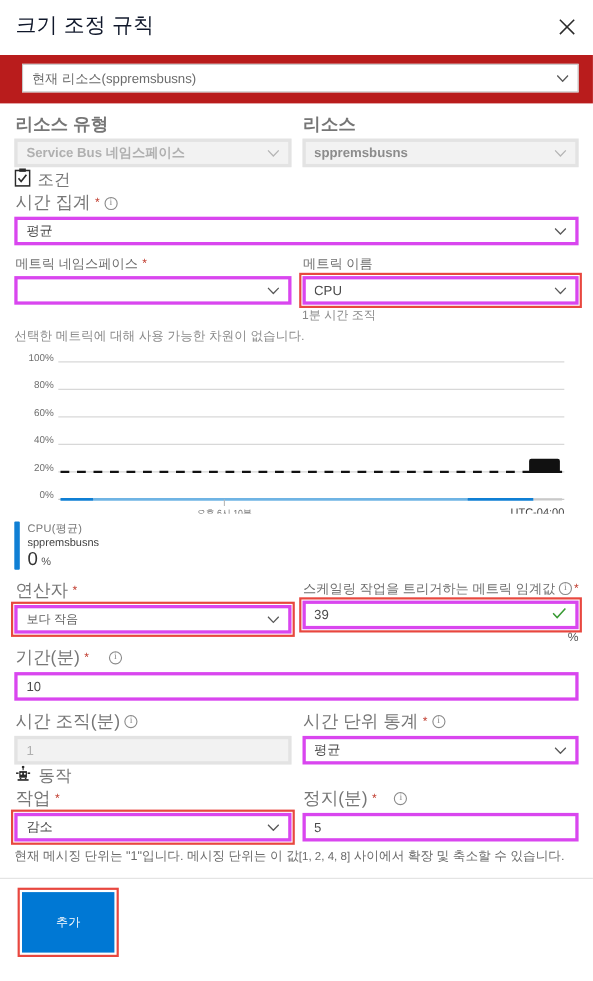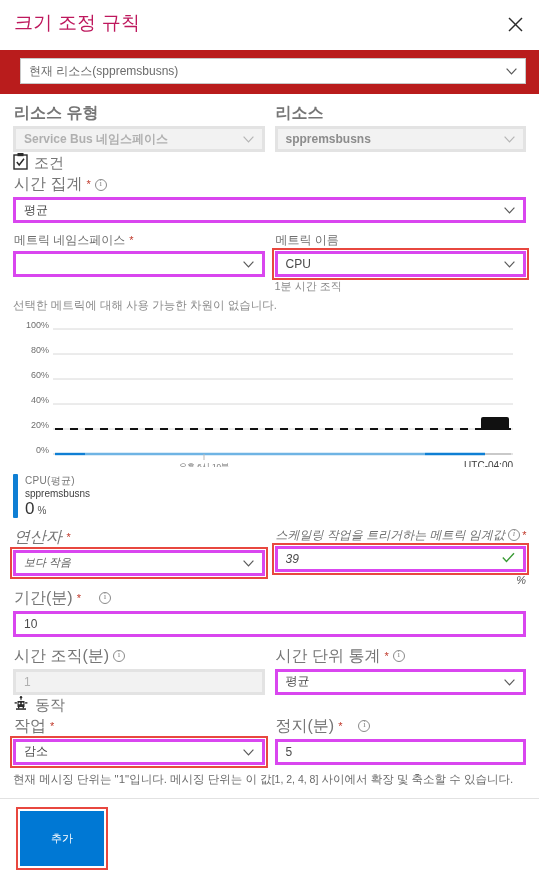--- a/index.html
+++ b/index.html
@@ -15,21 +15,21 @@
   }
   .blade { position: relative; width:539px; height:892px; background:#fff; }
 
   
   .header {
     height: 50px; position: relative;
     background: #ffffff;
   }
   .blade-title {
     position:absolute; left:14px; top:10px;
-    font-size: 19px; color:#be185d; font-weight:400; letter-spacing:.2px;
+    font-size: 19px; color:#0f172a; font-weight:400; letter-spacing:.2px;
     white-space:nowrap;
   }
   .close-btn {
     position:absolute; right:10px; top:10px;
     width:28px; height:28px; border:none; background:transparent;
     cursor:pointer; padding:0; line-height:0;
   }
   .close-btn svg { display:block; margin:auto; }
 
   
@@ -275,21 +275,21 @@
       <div>
         <div class="txt1">CPU(평균)</div>
         <div class="txt2">sppremsbusns</div>
         <div style="display:flex;align-items:baseline;gap:3px;margin-top:1px;">
           <span class="big">0</span>
           <span class="pct">%</span>
         </div>
       </div>
     </div>
 
-    <div class="row" style="margin-top:9px;font-style:italic;">
+    <div class="row" style="margin-top:9px;">
       <div class="col">
         <div class="lbl big">
           <span>연산자</span>
           <span class="req">*</span>
         </div>
         <div class="hlbox">
           <div class="fld">
             <span class="val" style="font-size:11px;color:#5d5d5d;">보다 작음</span>
             <span class="chev">
               <svg width="11" height="7" viewBox="0 0 11 7">

